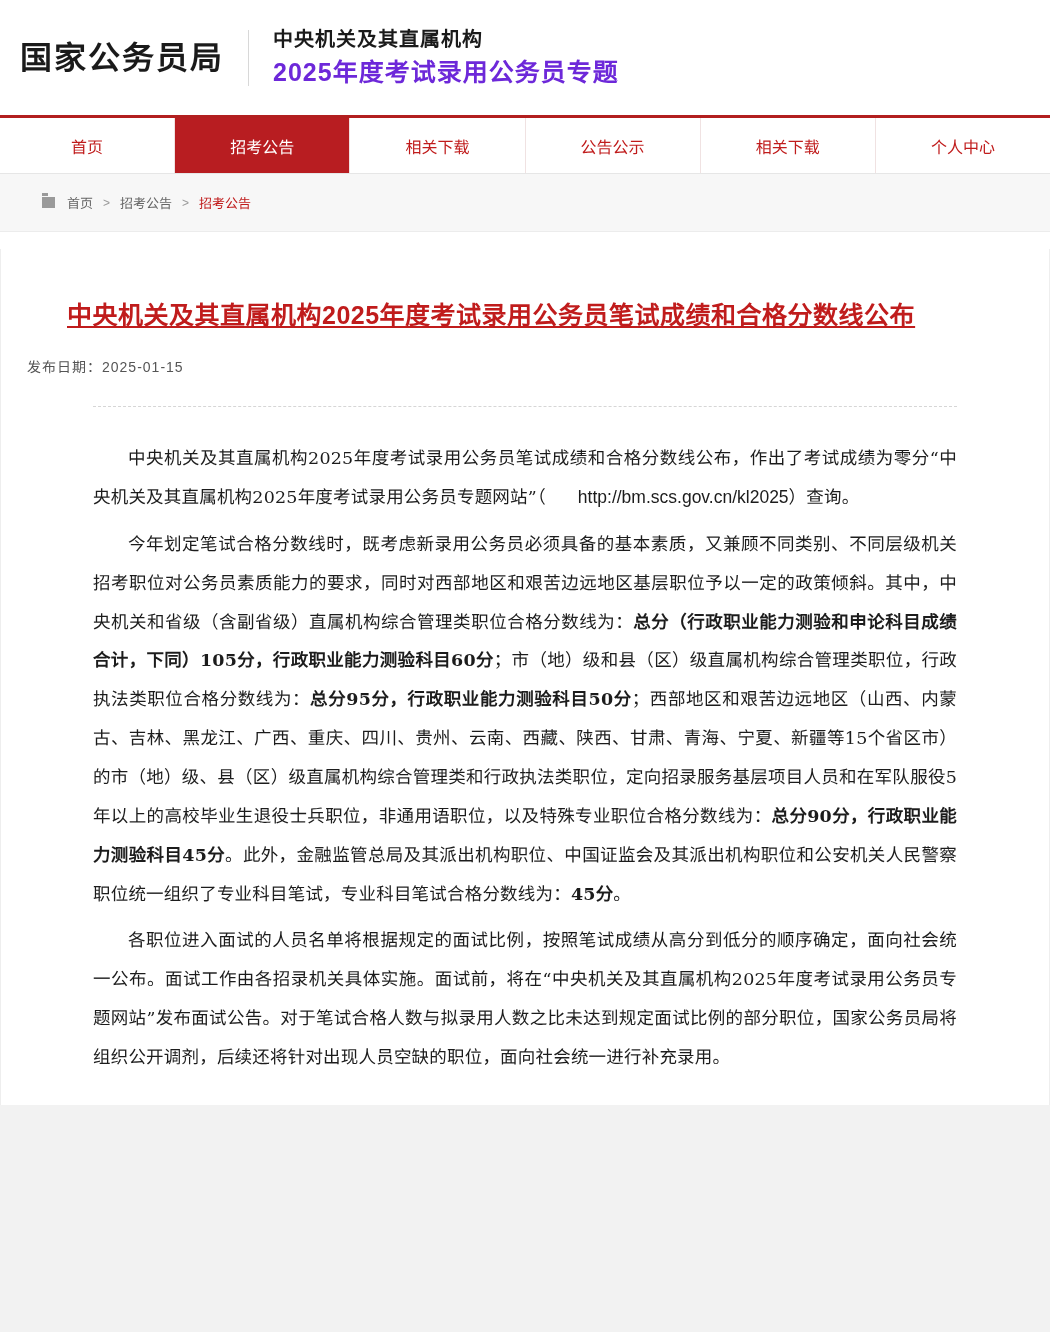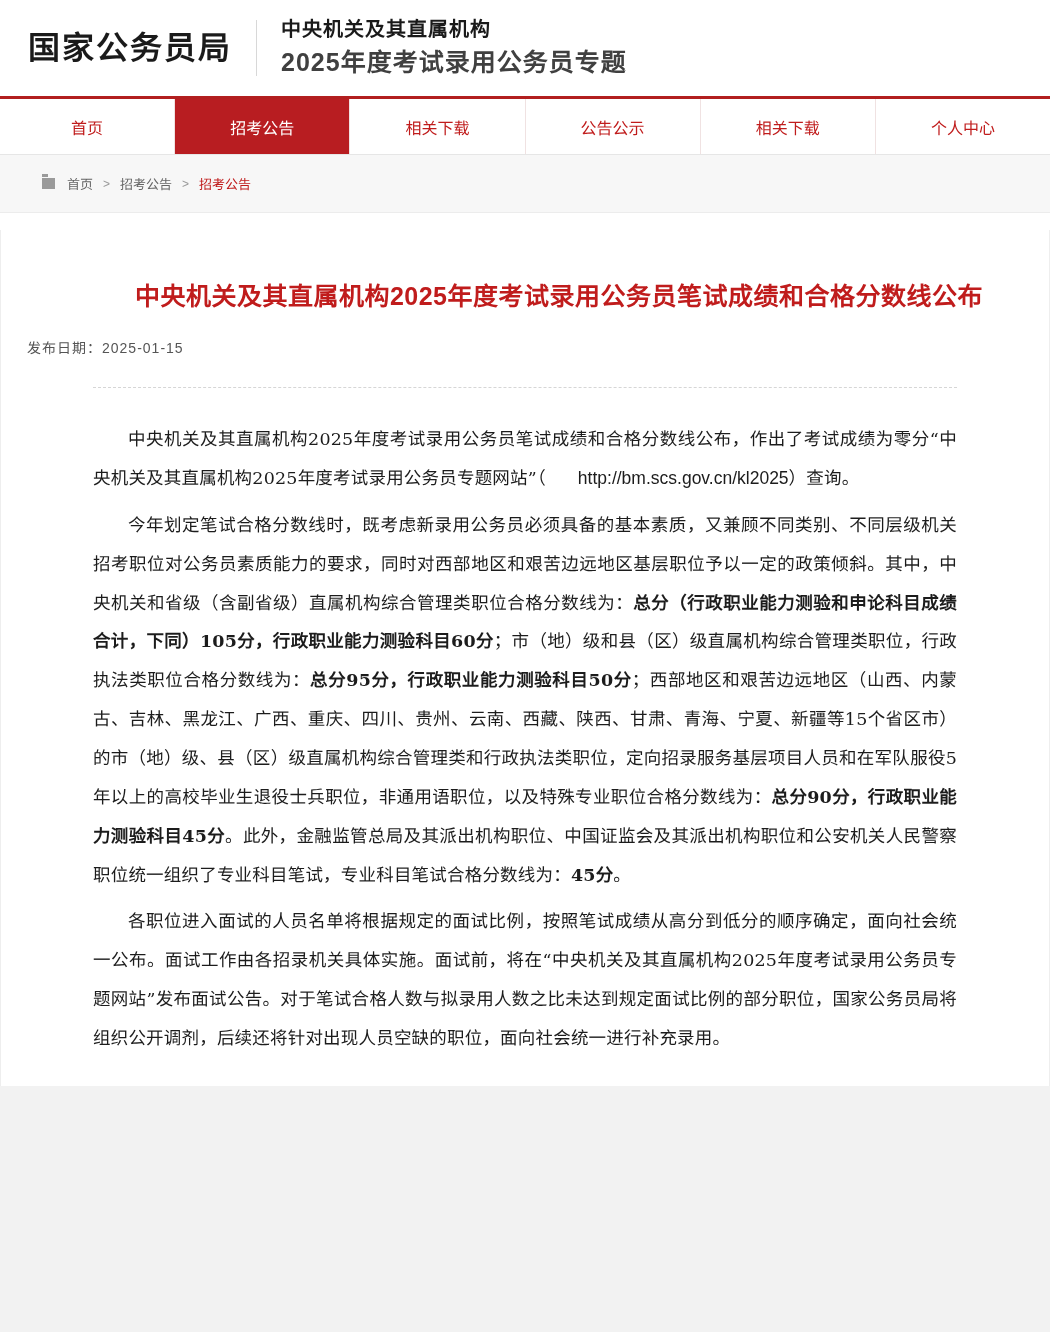--- a/index.html
+++ b/index.html
@@ -18,25 +18,25 @@
   }
   .page {
     width: 1050px;
     background: #ffffff;
     position: relative;
     overflow: hidden;
   }
 
   
   .site-header {
-    height: 99px;
+    height: 118px;
     background: #ffffff;
     display: flex;
     align-items: center;
-    padding-left: 28px;
+    padding-left: 20px;
     border-bottom: 3px solid #b21f1f;
     position: relative;
   }
   .logo-text {
     font-size: 32px;
     font-weight: bold;
     color: #1a1a1a;
     letter-spacing: 2px;
     line-height: 1;
     white-space: nowrap;
@@ -56,21 +56,21 @@
   .header-sub {
     font-size: 20px;
     font-weight: bold;
     color: #1a1a1a;
     letter-spacing: 1px;
     line-height: 1.5;
   }
   .header-main {
     font-size: 25px;
     font-weight: bold;
-    color: #404040;
+    color: #6d28d9;
     letter-spacing: 1px;
     line-height: 1.5;
   }
 
   
   .main-nav {
     height: 56px;
     background: #ffffff;
     display: flex;
     border-bottom: 1px solid #e6e6e6;
@@ -129,27 +129,28 @@
   }
 
   
   .article-wrap {
     background: #ffffff;
     padding: 0 26px 20px 26px;
     border-left: 1px solid #eeeeee;
     border-right: 1px solid #eeeeee;
   }
   .article-title {
-    text-align: right;
+    text-align: left;
     font-size: 25px;
     font-weight: bold;
     color: #c01c1c;
     line-height: 1.5;
     padding: 48px 40px 0 40px;
     letter-spacing: 0.5px;
+    text-decoration: underline;
   }
   .article-date {
     text-align: left;
     font-size: 14px;
     color: #555555;
     margin-top: 22px;
     letter-spacing: 1px;
   }
   .article-body {
     margin: 30px 66px 0 66px;

